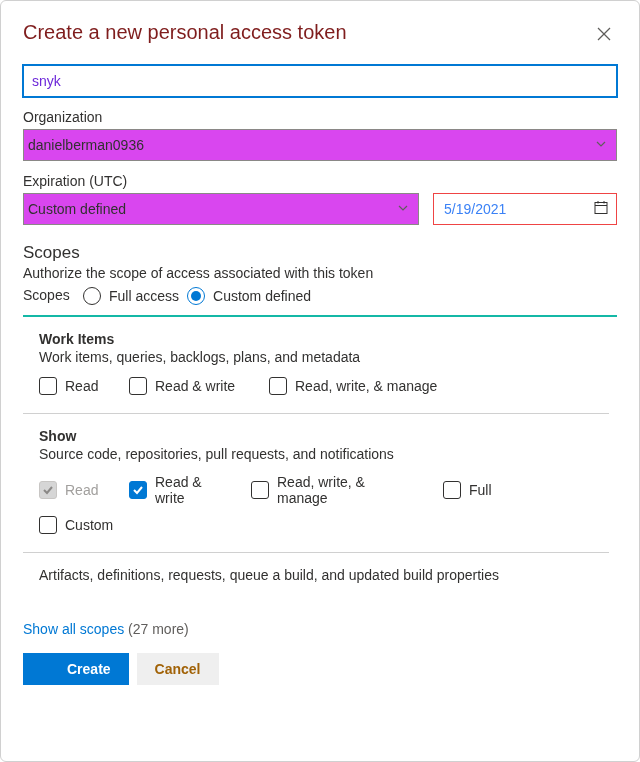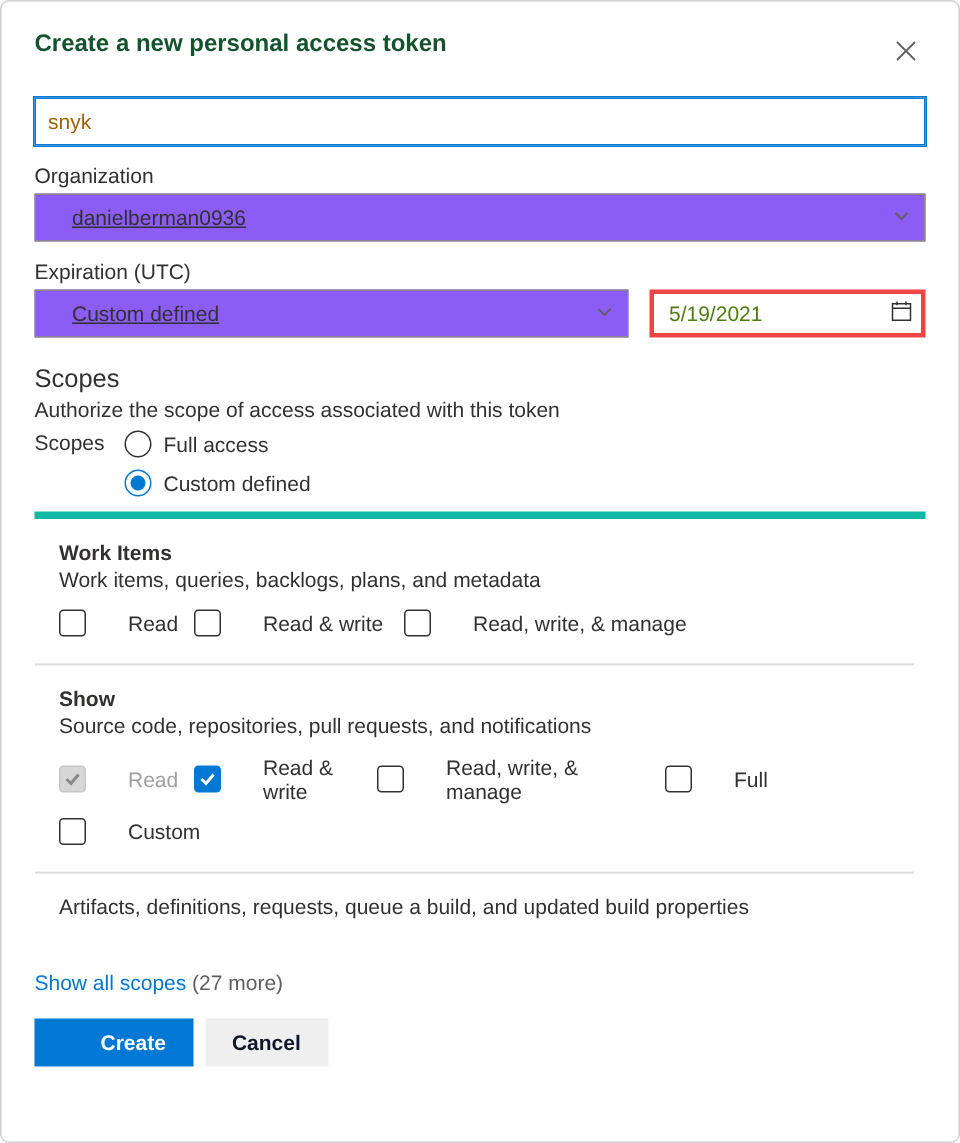--- a/index.html
+++ b/index.html
@@ -19,23 +19,23 @@
       padding: 20px 22px;
       overflow: hidden;
     }
     .header {
       display: flex;
       justify-content: space-between;
       align-items: flex-start;
       margin-bottom: 18px;
     }
     .header h1 {
-      font-size: 16px;
-      font-weight: 700;
-      color: #14532d;
+      font-size: 20px;
+      font-weight: 400;
+      color: #7f1d1d;
     }
     .close-btn {
       width: 26px;
       height: 26px;
       display: flex;
       align-items: center;
       justify-content: center;
       cursor: pointer;
       color: #605e5c;
     }
@@ -52,42 +52,41 @@
       margin-bottom: 4px;
       color: #323130;
     }
     .text-input {
       width: 100%;
       height: 32px;
       padding: 4px 8px;
       border: 1px solid #8a8886;
       font-size: 14px;
       font-family: inherit;
-      color: #a16207;
+      color: #6d28d9;
     }
     .text-input.focused {
       border: 1px solid #0078d4;
       outline: 1px solid #0078d4;
     }
     .select-wrapper {
       position: relative;
       width: 100%;
     }
     .select-input {
       width: 100%;
       height: 32px;
-      padding: 4px 32px 4px 24px;
+      padding: 4px 32px 4px 4px;
       border: 1px solid #8a8886;
       font-size: 14px;
-      background: #8b5cf6;
+      background: #d946ef;
       text-align: left;
       cursor: pointer;
       font-family: inherit;
       color: #323130;
-      text-decoration: underline;
     }
     .select-chevron {
       position: absolute;
       right: 10px;
       top: 50%;
       transform: translateY(-50%);
       pointer-events: none;
       color: #605e5c;
     }
     .exp-row {
@@ -98,24 +97,24 @@
       flex: 1;
     }
     .date-wrapper {
       position: relative;
       width: 184px;
     }
     .date-input {
       width: 100%;
       height: 32px;
       padding: 4px 32px 4px 10px;
-      border: 3px solid #ef4444;
+      border: 1px solid #ef4444;
       font-size: 14px;
       font-family: inherit;
-      color: #4d7c0f;
+      color: #3b82f6;
     }
     .cal-icon {
       position: absolute;
       right: 8px;
       top: 50%;
       transform: translateY(-50%);
       color: #323130;
     }
     .section-heading {
       font-size: 17px;
@@ -124,21 +123,20 @@
       margin-bottom: 2px;
       color: #323130;
     }
     .section-sub {
       font-size: 14px;
       color: #323130;
       margin-bottom: 6px;
     }
     .radio-group {
       display: flex;
-      flex-direction: column;
       gap: 8px;
     }
     .radio-item {
       display: flex;
       align-items: center;
       gap: 8px;
       cursor: pointer;
     }
     .radio {
       width: 18px;
@@ -155,21 +153,21 @@
     }
     .radio.checked::after {
       content: "";
       width: 10px;
       height: 10px;
       border-radius: 50%;
       background: #0078d4;
     }
     .scopes-container {
       margin-top: 10px;
-      border-top: 5px solid #14b8a6;
+      border-top: 2px solid #14b8a6;
       height: 296px;
       overflow-y: auto;
       padding-right: 8px;
     }
     .scopes-container::-webkit-scrollbar {
       width: 8px;
     }
     .scopes-container::-webkit-scrollbar-thumb {
       background: #c8c6c4;
       border-radius: 4px;
@@ -226,21 +224,20 @@
       border-color: #c8c6c4;
       color: #8a8886;
     }
     .checkbox svg {
       width: 12px;
       height: 12px;
     }
     .checkbox-label {
       font-size: 14px;
       color: #323130;
-      margin-left: 20px;
     }
     .checkbox-label.disabled {
       color: #a19f9d;
     }
     .show-all {
       margin-top: 10px;
       font-size: 14px;
     }
     .show-all a {
       color: #0078d4;
@@ -264,21 +261,21 @@
       cursor: pointer;
       font-family: inherit;
     }
     .btn-primary {
       background: #0078d4;
       color: #fff;
       padding-left: 44px;
     }
     .btn-secondary {
       background: #efefef;
-      color: #0f172a;
+      color: #a16207;
     }
   </style>
 </head>
 <body>
 
 <div class="header">
   <h1>Create a new personal access token</h1>
   <div class="close-btn">
     <svg viewBox="0 0 16 16" fill="none" stroke="currentColor" stroke-width="1.2">
       <line x1="2" y1="2" x2="14" y2="14"></line>

